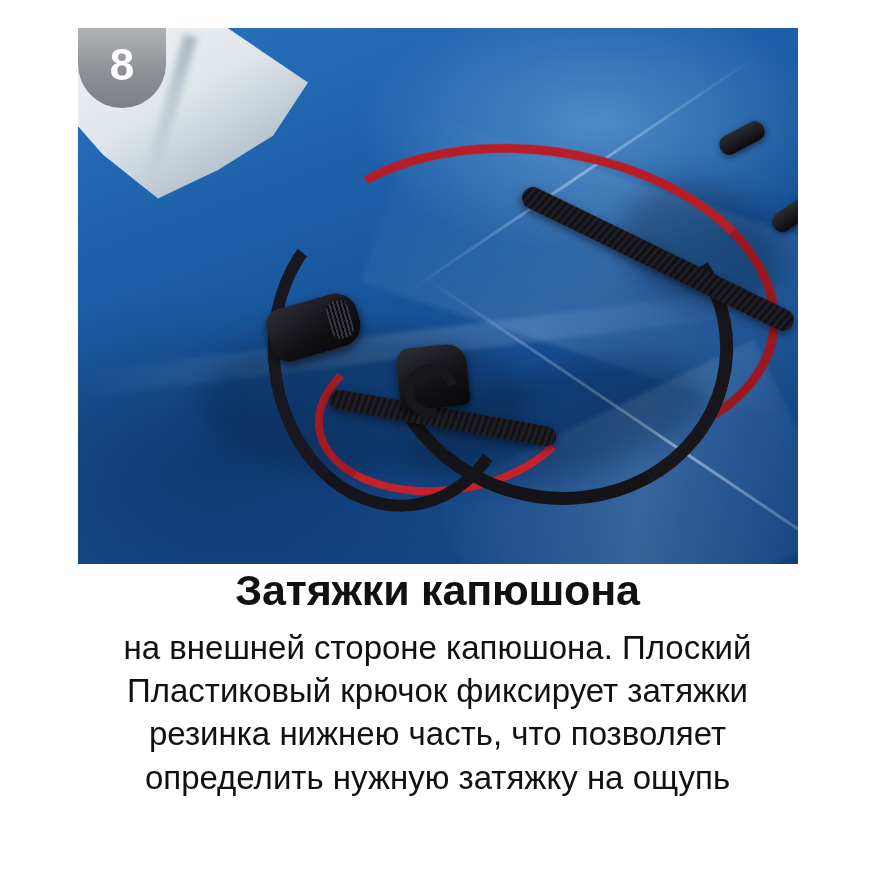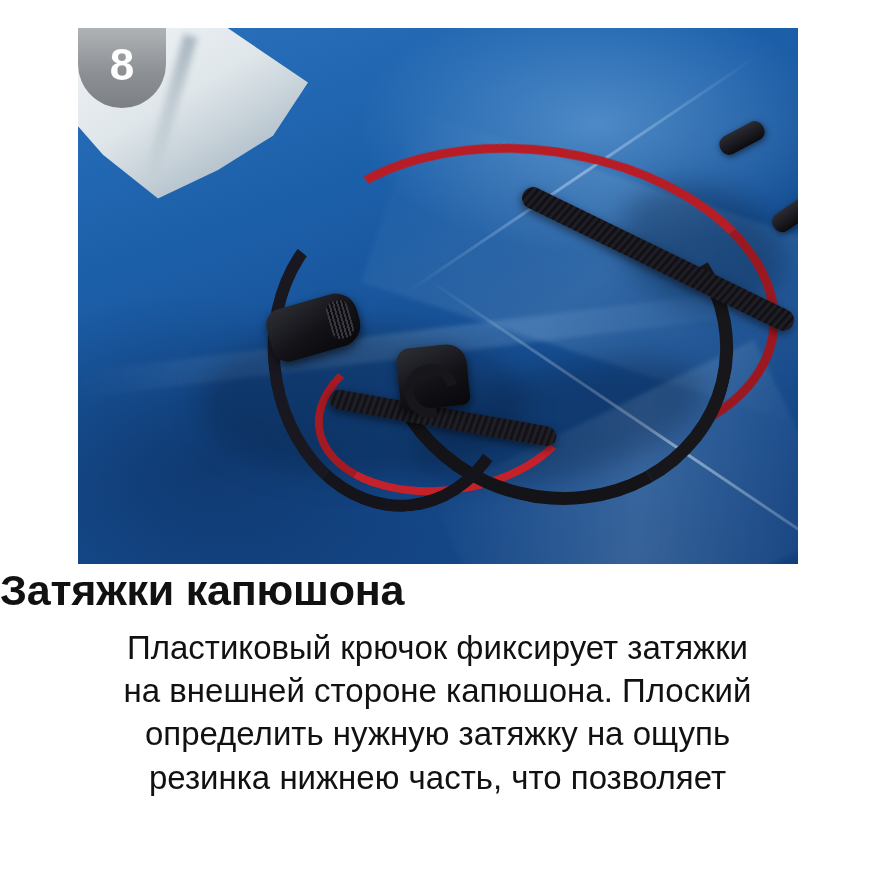--- a/index.html
+++ b/index.html
@@ -218,20 +218,21 @@
     line-height: 1;
     padding-bottom: 6px;
     box-sizing: border-box;
   }
 
   
   .caption-title {
     position: absolute;
     left: 0; right: 0;
     top: 566px;
+    text-align: center;
     font-size: 43px;
     font-weight: bold;
     color: #111111;
     letter-spacing: -0.2px;
   }
   .caption-body {
     position: absolute;
     left: 50px; right: 50px;
     top: 626px;
     text-align: center;
@@ -274,19 +275,19 @@
       <div class="toggle toggle-b"></div>
       <div class="hook"></div>
     </div>
   </div>
 
   <div class="badge">8</div>
 
   <div class="caption-title">Затяжки капюшона</div>
 
   <div class="caption-body">
+    <span class="line">на внешней стороне капюшона. Плоский</span>
     <span class="line">Пластиковый крючок фиксирует затяжки</span>
-    <span class="line">на внешней стороне капюшона. Плоский</span>
+    <span class="line">резинка нижнею часть, что позволяет</span>
     <span class="line">определить нужную затяжку на ощупь</span>
-    <span class="line">резинка нижнею часть, что позволяет</span>
   </div>
 
 </div>
 
 </body></html>

